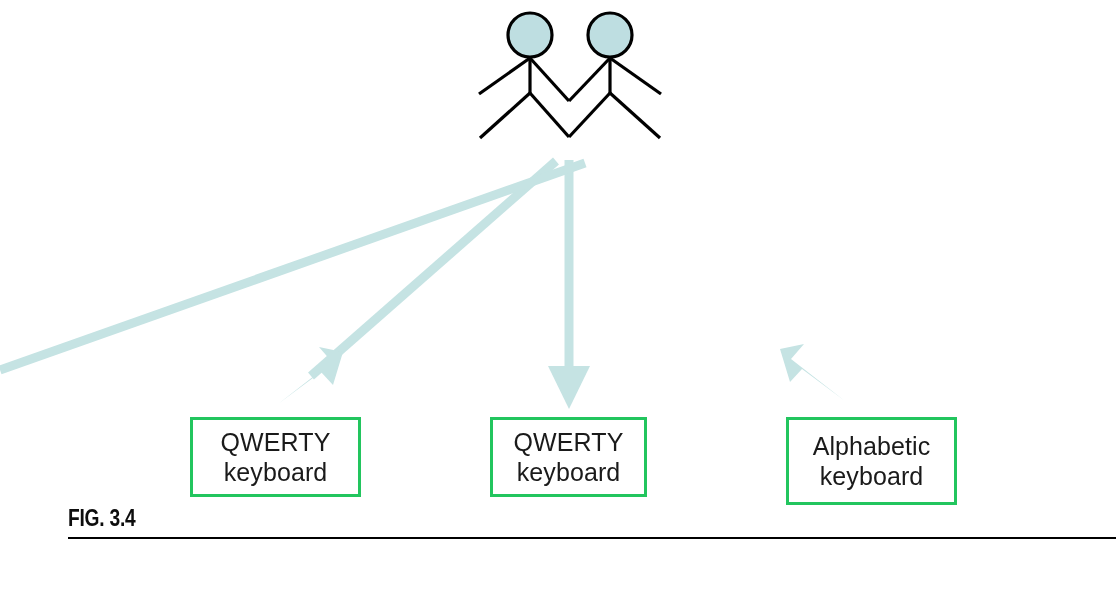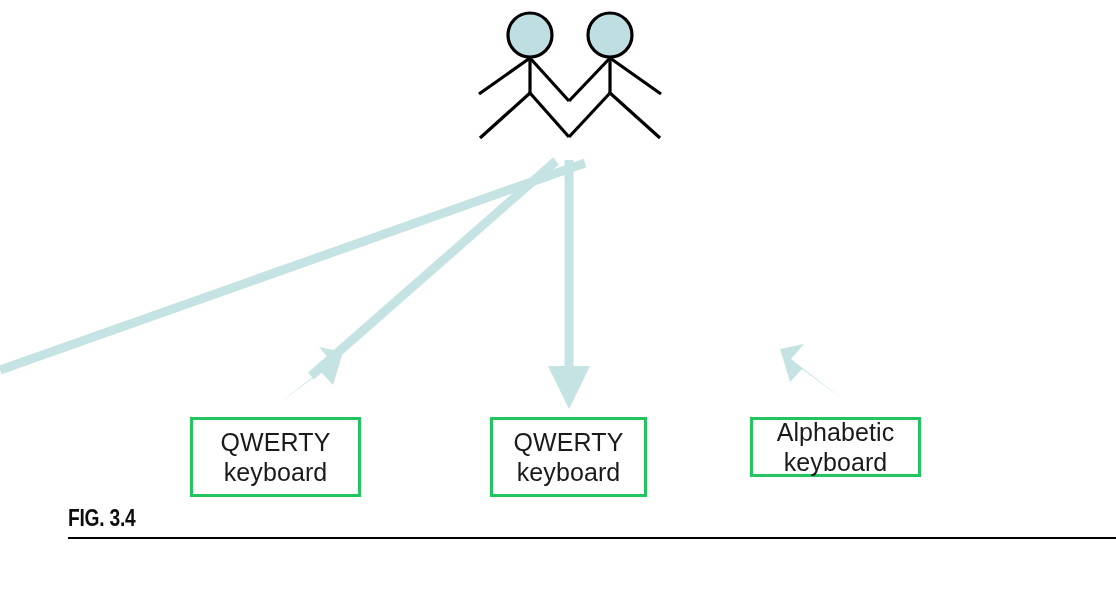--- a/index.html
+++ b/index.html
@@ -50,21 +50,21 @@
   .option-box .box-line {
     display: block;
     font-size: 25px;
     color: #1a1a1a;
     white-space: nowrap;
     letter-spacing: 0.1px;
   }
 
   #box-qwerty    { left: 190px; top: 417px; width: 171px; height: 80px; }
   #box-dvorak    { left: 490px; top: 417px; width: 157px; height: 80px; }
-  #box-alphabetic{ left: 750px; top: 417px; width: 171px; height: 60px; }
+  #box-alphabetic{ left: 786px; top: 417px; width: 171px; height: 88px; }
 
   
   #caption-block {
     position: absolute;
     left: 33px;
     top: 505px;
     width: 1068px;
     margin-left: 35px;
   }
   #fig-number {

